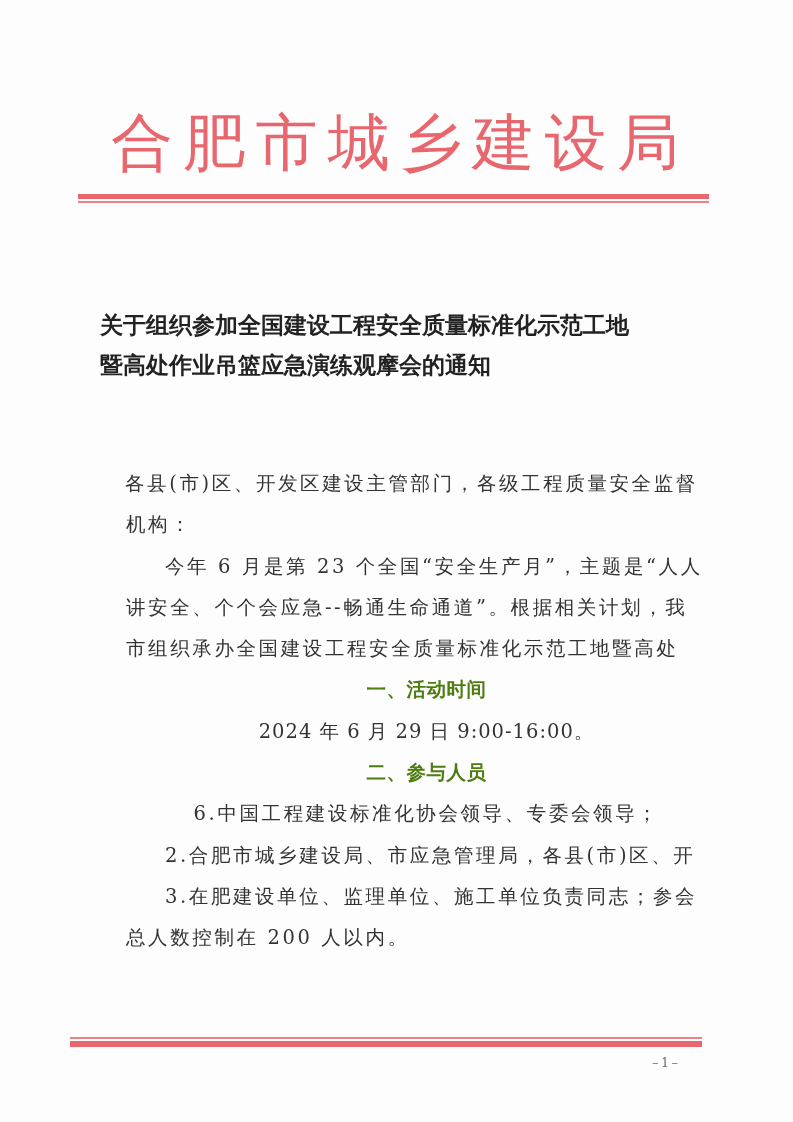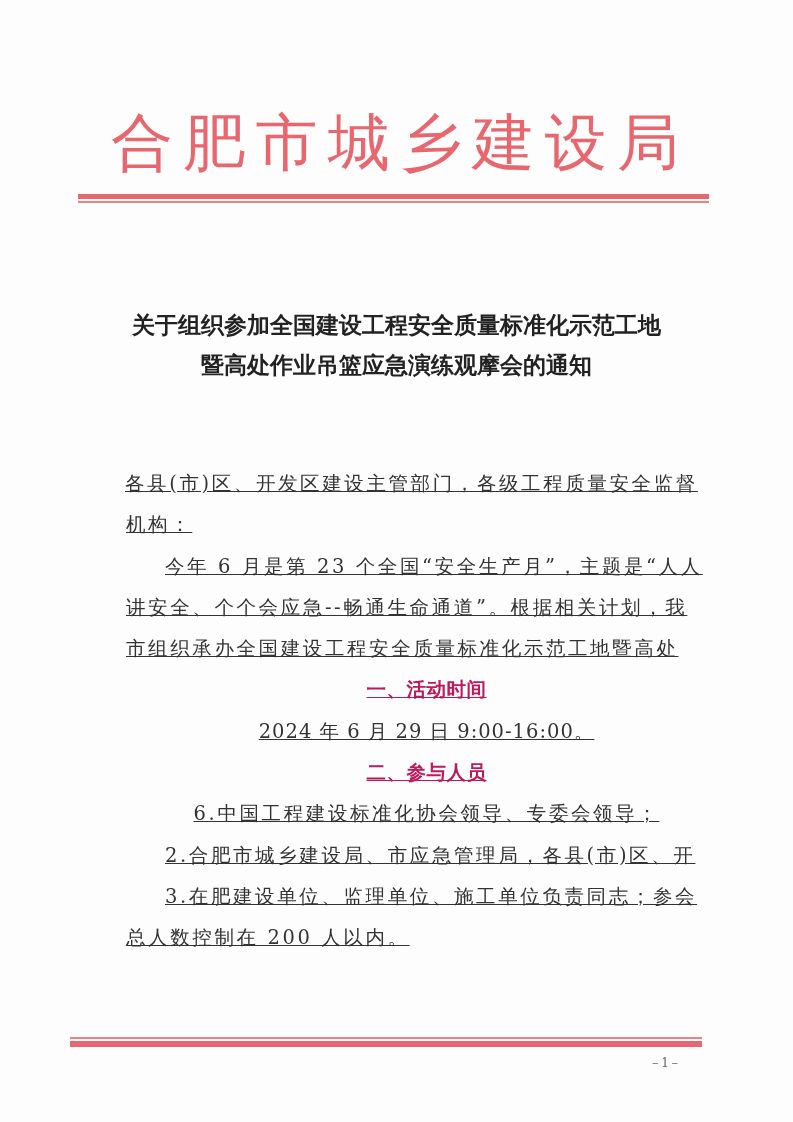--- a/index.html
+++ b/index.html
@@ -54,21 +54,21 @@
     }
     .rule-top .thin {
       position: absolute; left: 0; top: 7px; width: 100%; height: 2px;
       background: #ec8288;
     }
     .title {
       position: absolute;
       left: 100px;
       top: 305px;
       width: 593px;
-      text-align: center;
+      text-align: left;
       font-family: "DejaVu Serif", "Liberation Serif", serif;
       font-weight: bold;
       font-size: 23px;
       line-height: 40px;
       color: #222;
       letter-spacing: 0px;
     }
     .title div { white-space: nowrap; }
     .body {
       position: absolute;
@@ -77,28 +77,27 @@
       width: 562px;
       font-family: "DejaVu Serif", "Liberation Serif", serif;
       font-size: 19.5px;
       line-height: 41.3px;
       color: #333;
     }
     .line {
       white-space: nowrap;
       height: 41.3px;
       letter-spacing: 2.6px;
-      text-decoration: underline;
     }
     .indent { padding-left: 39px; text-align: center; }
     .heading {
       font-family: "DejaVu Sans", "Liberation Sans", sans-serif;
       font-weight: bold;
       letter-spacing: 0.5px;
-      color: #be185d;
+      color: #4d7c0f;
     }
     .rule-bottom {
       position: absolute;
       left: 70px;
       top: 1037px;
       width: 632px;
       height: 13px;
     }
     .rule-bottom .thin {
       position: absolute; left: 0; top: 0; width: 100%; height: 2px;

